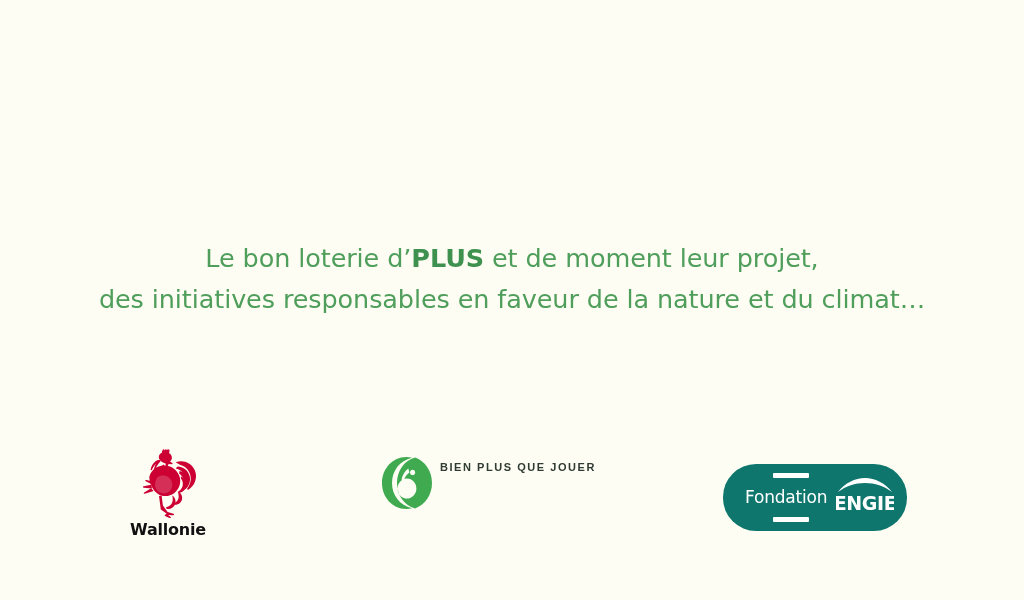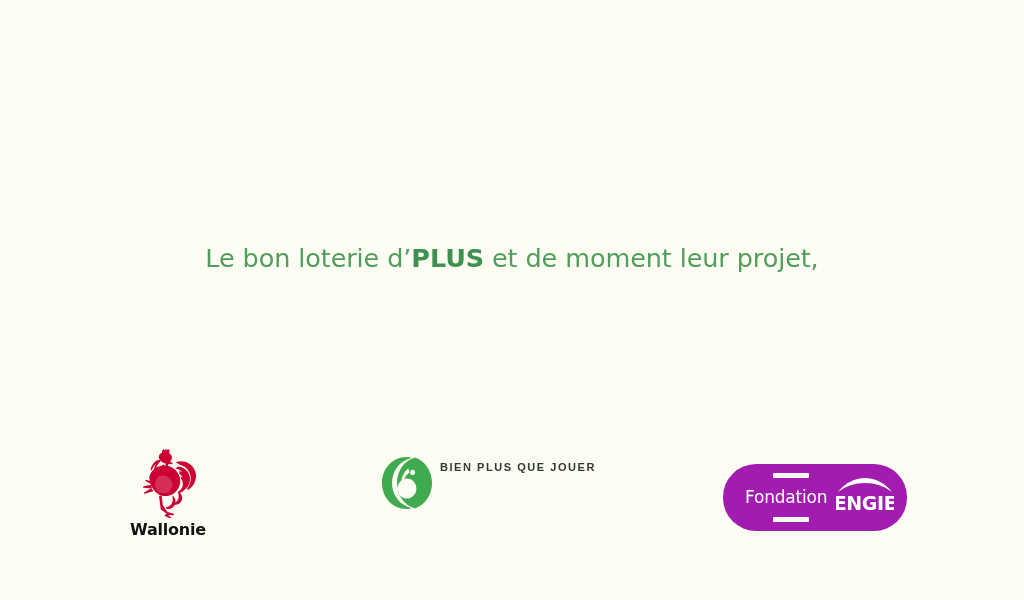--- a/index.html
+++ b/index.html
@@ -115,21 +115,21 @@
     letter-spacing: 1.55px;
   }
 
   
   .logo-engie {
     position: absolute;
     left: 723px;
     top: 18px;
     width: 184px;
     height: 67px;
-    background: #a21caf;
+    background: #0f766e;
     border-radius: 33px;
   }
   .logo-engie .bar {
     position: absolute;
     left: 50px;
     width: 36px;
     height: 5px;
     background: #ffffff;
     border-radius: 1px;
   }
@@ -152,20 +152,21 @@
 </style>
 </head>
 <body>
 
 <div class="slide">
 
   <div class="message">
 
     <span class="line"><span>Le bon loterie d’</span><span class="em">PLUS</span><span> et de moment leur projet,</span></span>
 
+    <span class="line">des initiatives responsables en faveur de la nature et du climat…</span>
   </div>
 
   <div class="logo-strip">
 
     <div class="logo-wallonie">
       <svg class="rooster" width="78" height="72" viewBox="0 0 78 72" aria-hidden="true">
         <g fill="#cc0033">
 
           <path d="M33.5 4.2c.9-1.6 1.6-.6 1.8.5.6-1.5 1.4-1.9 1.8-.4.5-1.4 1.4-1.6 1.8-.2.6-1.2 1.5-1.1 1.6.3.1 1.3-.2 2.4-.9 3.3l-6.6 1.1c-.2-1.6-.2-3.3.5-4.6z"></path>
 

